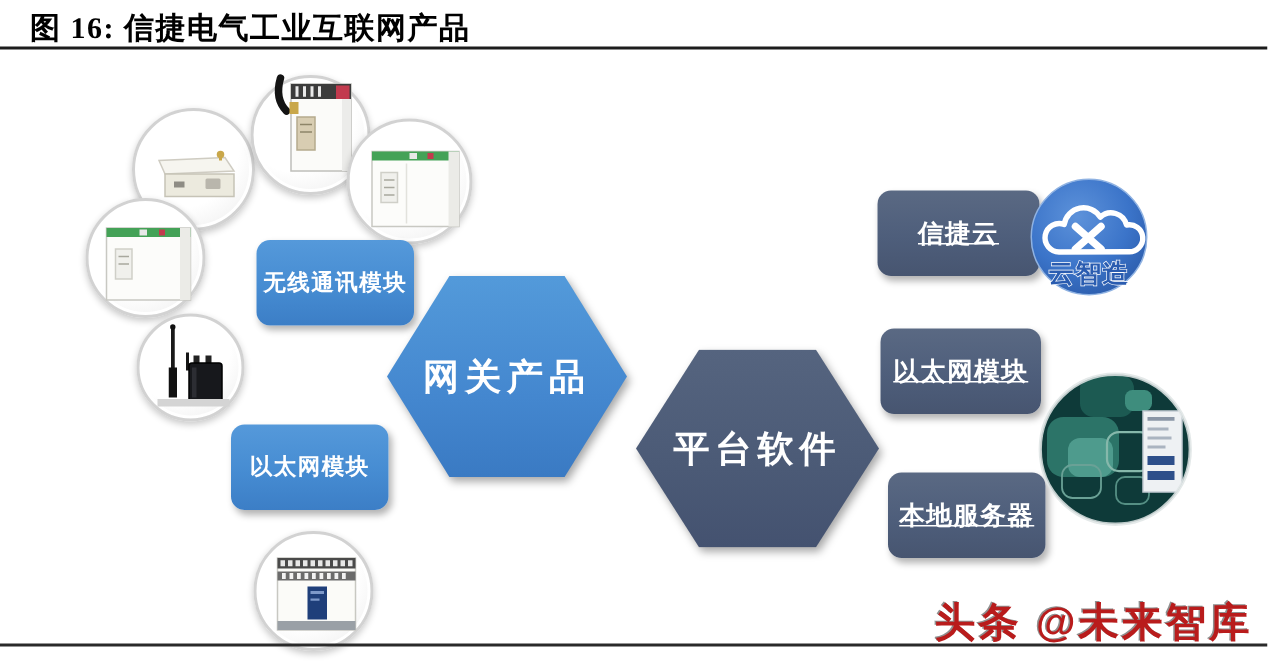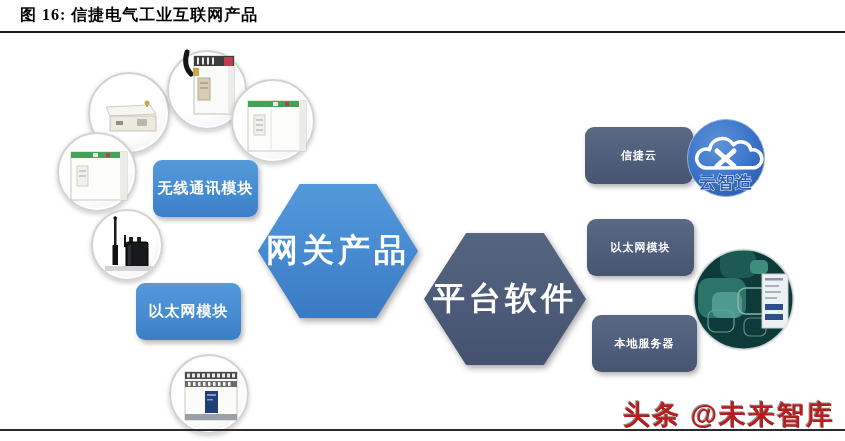--- a/index.html
+++ b/index.html
@@ -5,21 +5,21 @@
   * { margin:0; padding:0; box-sizing:border-box; }
   html,body { width:845px; height:441px; }
   body {
     position:relative; background:#ffffff; overflow:hidden;
     font-family:"Liberation Sans","DejaVu Sans",sans-serif;
   }
   
   .fig-title {
     position:absolute; left:20px; top:5px;
     font-family:"Liberation Serif","DejaVu Serif",serif;
-    font-weight:700; font-size:16px; color:#000; letter-spacing:1px;
+    font-weight:700; font-size:20px; color:#000; letter-spacing:1px;
     white-space:nowrap;
   }
   .rule-top { position:absolute; left:0; top:31px; width:845px; height:2px; background:#1c1c1c; }
   .rule-bottom { position:absolute; left:0; top:429px; width:845px; height:2px; background:#2a2a2a; }
   
   .watermark {
     position:absolute; right:10px; top:397px;
     font-size:27px; font-weight:700; letter-spacing:2px;
     color:#b91c1c;
     text-shadow:-1px -1px 0 #8f8f8f, 1px 1px 1px #ffffff;
@@ -32,39 +32,39 @@
     border:2px solid #d2d2d2;
     box-shadow:0 2px 5px rgba(0,0,0,.22), inset 0 0 0 2px #fff;
   }
   .pcircle svg { position:absolute; overflow:visible; }
   
   .blue-box {
     position:absolute; width:105px; height:57px; border-radius:9px;
     background:linear-gradient(180deg,#5599da 0%, #468cd2 55%, #3c7ec6 100%);
     box-shadow:2px 3px 5px rgba(0,0,0,.3);
     display:flex; align-items:center; justify-content:center;
-    color:#fff; font-weight:700; font-size:15px; letter-spacing:1px;
+    color:#fff; font-weight:700; font-size:15px; letter-spacing:1px;margin-left:18px;
   }
   
   .hexwrap { position:absolute; filter:drop-shadow(2px 3px 3px rgba(0,0,0,.35)); }
   .hex {
     width:100%; height:100%;
     clip-path:polygon(26% 0%, 74% 0%, 100% 50%, 74% 100%, 26% 100%, 0% 50%);
     display:flex; align-items:center; justify-content:center;
-    color:#fff; font-weight:700; font-size:32px; letter-spacing:4px;
+    color:#fff; font-weight:700; font-size:24px; letter-spacing:4px;
   }
   .hex-blue { background:linear-gradient(180deg,#539ada 0%, #4487cf 60%, #3a7ac3 100%); }
   .hex-dark { background:linear-gradient(180deg,#55647f 0%, #4b5a76 60%, #445270 100%);margin-top:48px; }
   
   .dark-box {
     position:absolute; width:107px; height:57px; border-radius:9px;
     background:linear-gradient(180deg,#5a6983 0%, #4e5e7b 55%, #475570 100%);
     box-shadow:2px 3px 5px rgba(0,0,0,.3);
     display:flex; align-items:center; justify-content:center;
-    color:#fff; font-weight:700; font-size:11px; letter-spacing:1px;
+    color:#fff; font-weight:700; font-size:17px; letter-spacing:1px;text-decoration:underline;
   }
   .logo-circle { position:absolute; }
 </style>
 </head>
 <body>
 
 <div class="fig-title">图 16: 信捷电气工业互联网产品</div>
 <div class="rule-top"></div>
 
 <div class="pcircle" style="left:88px; top:72px; width:82px; height:82px;">

